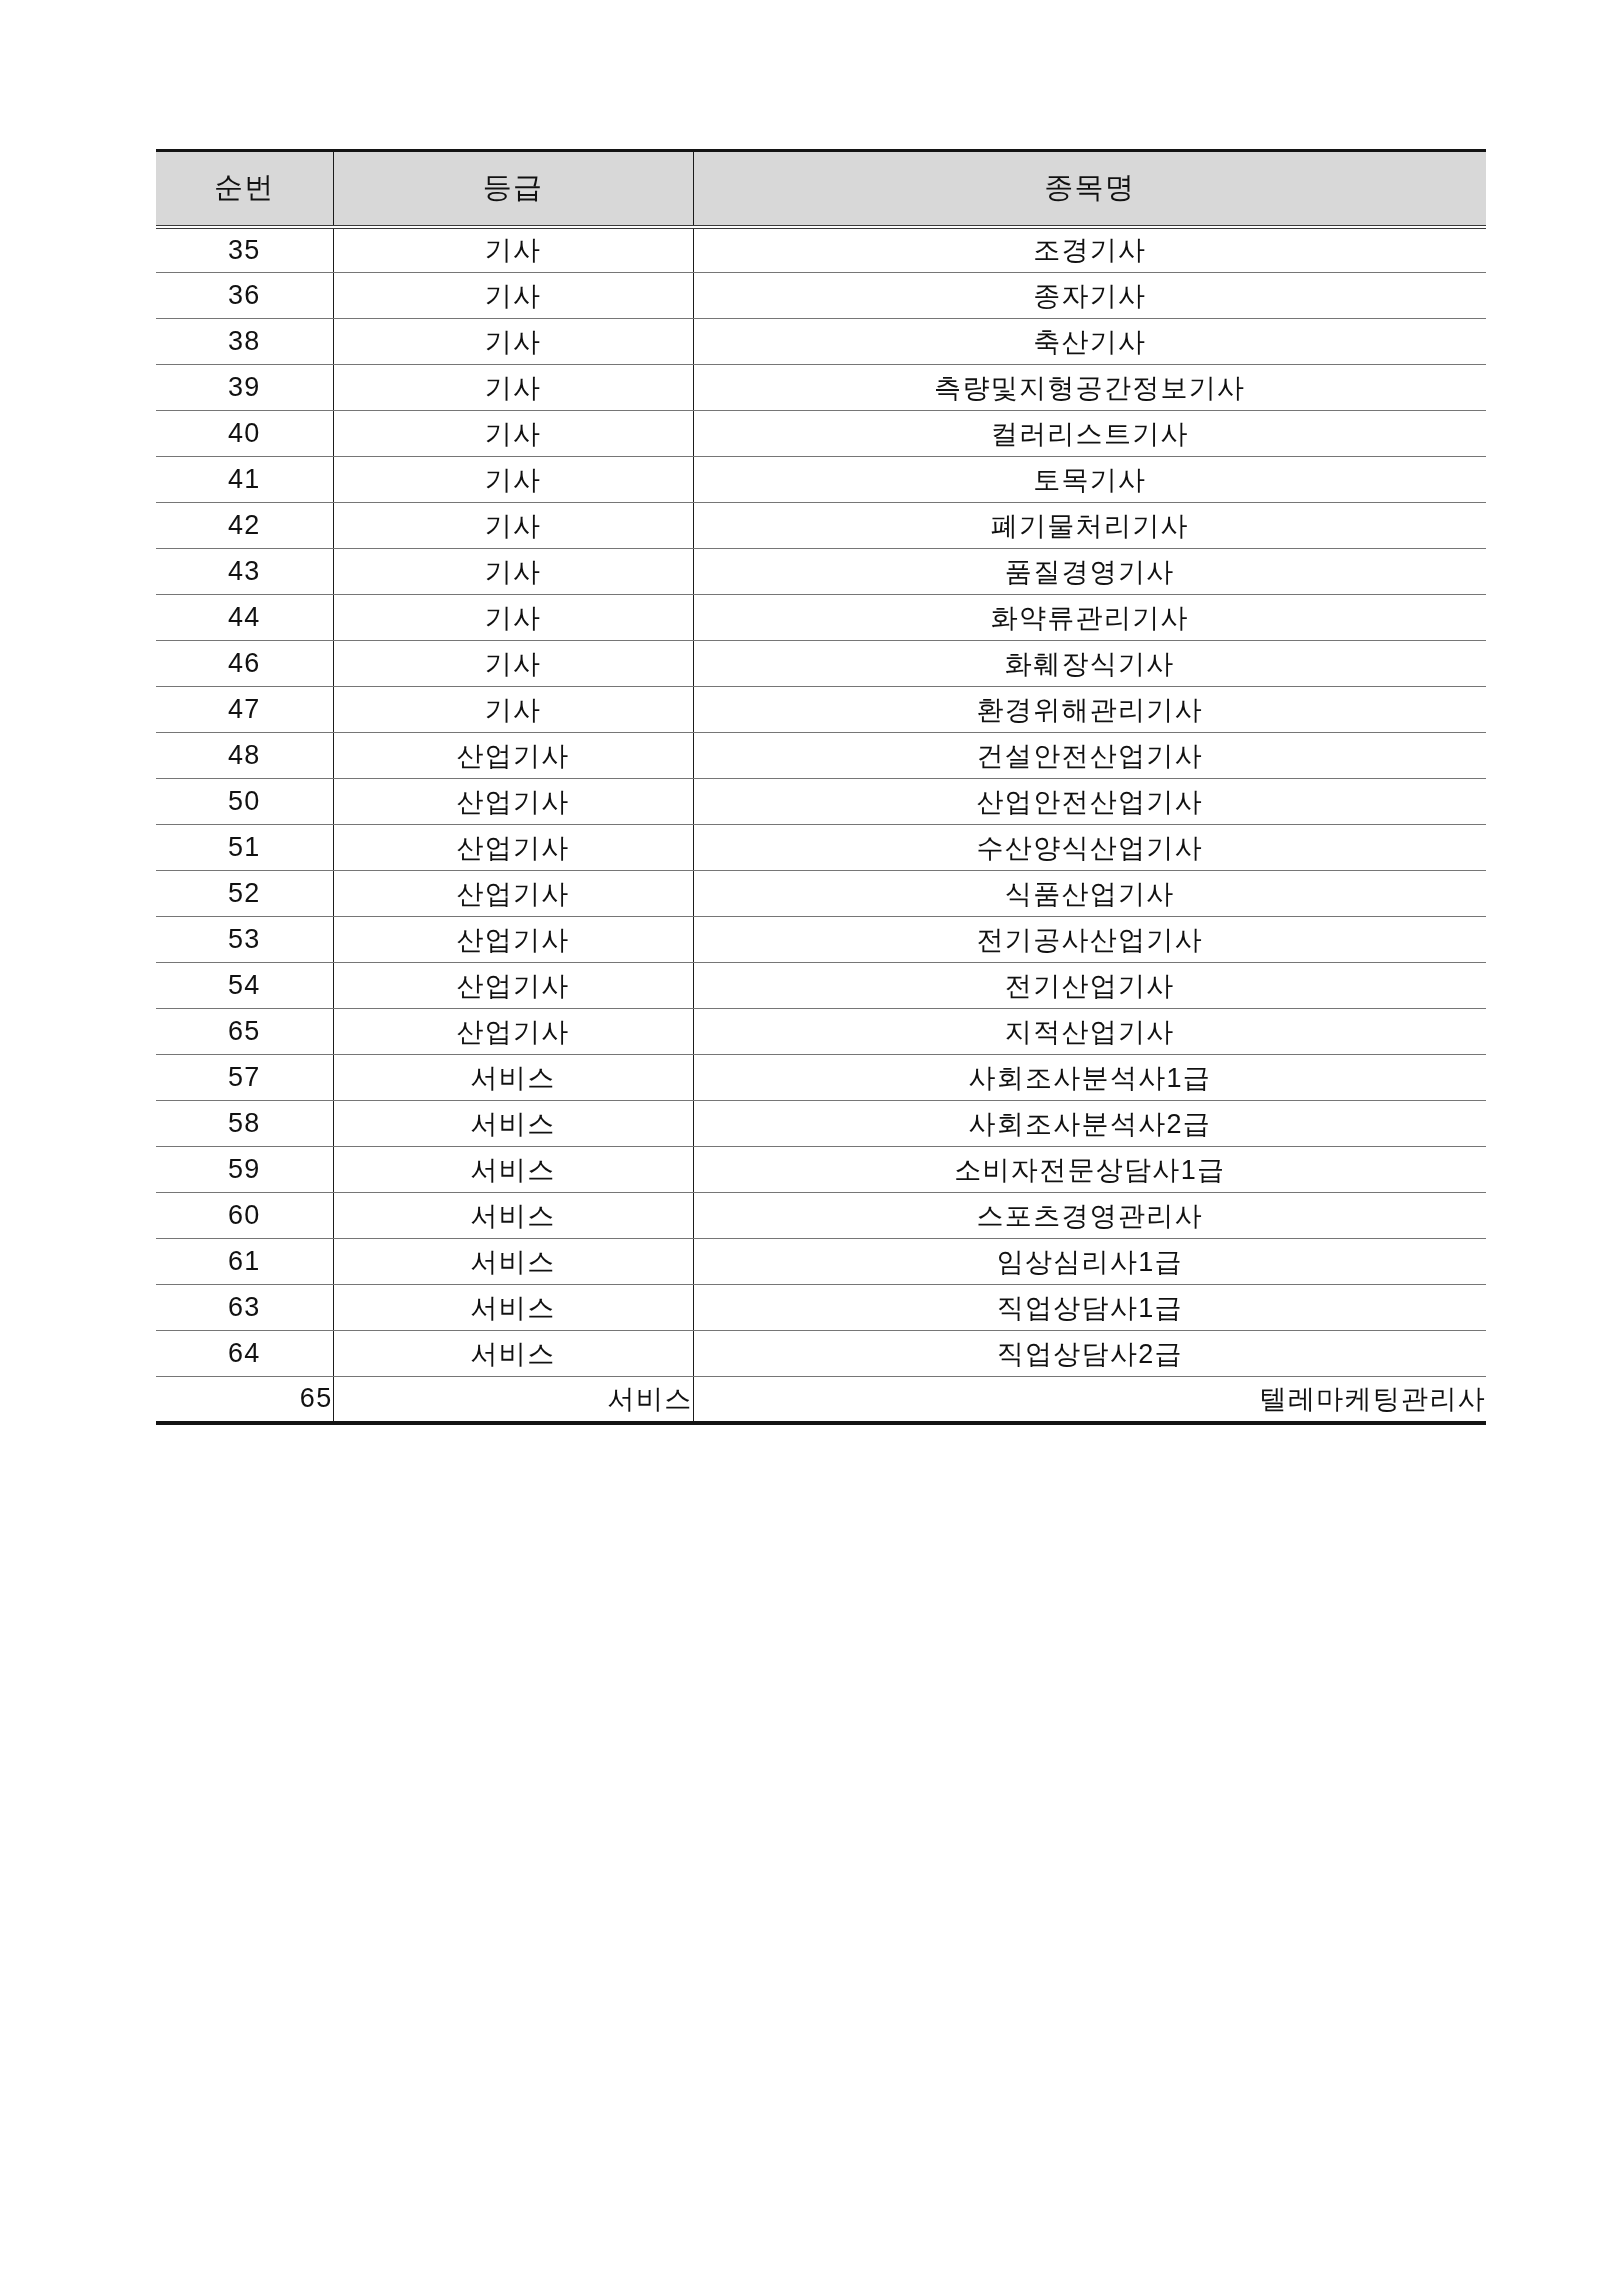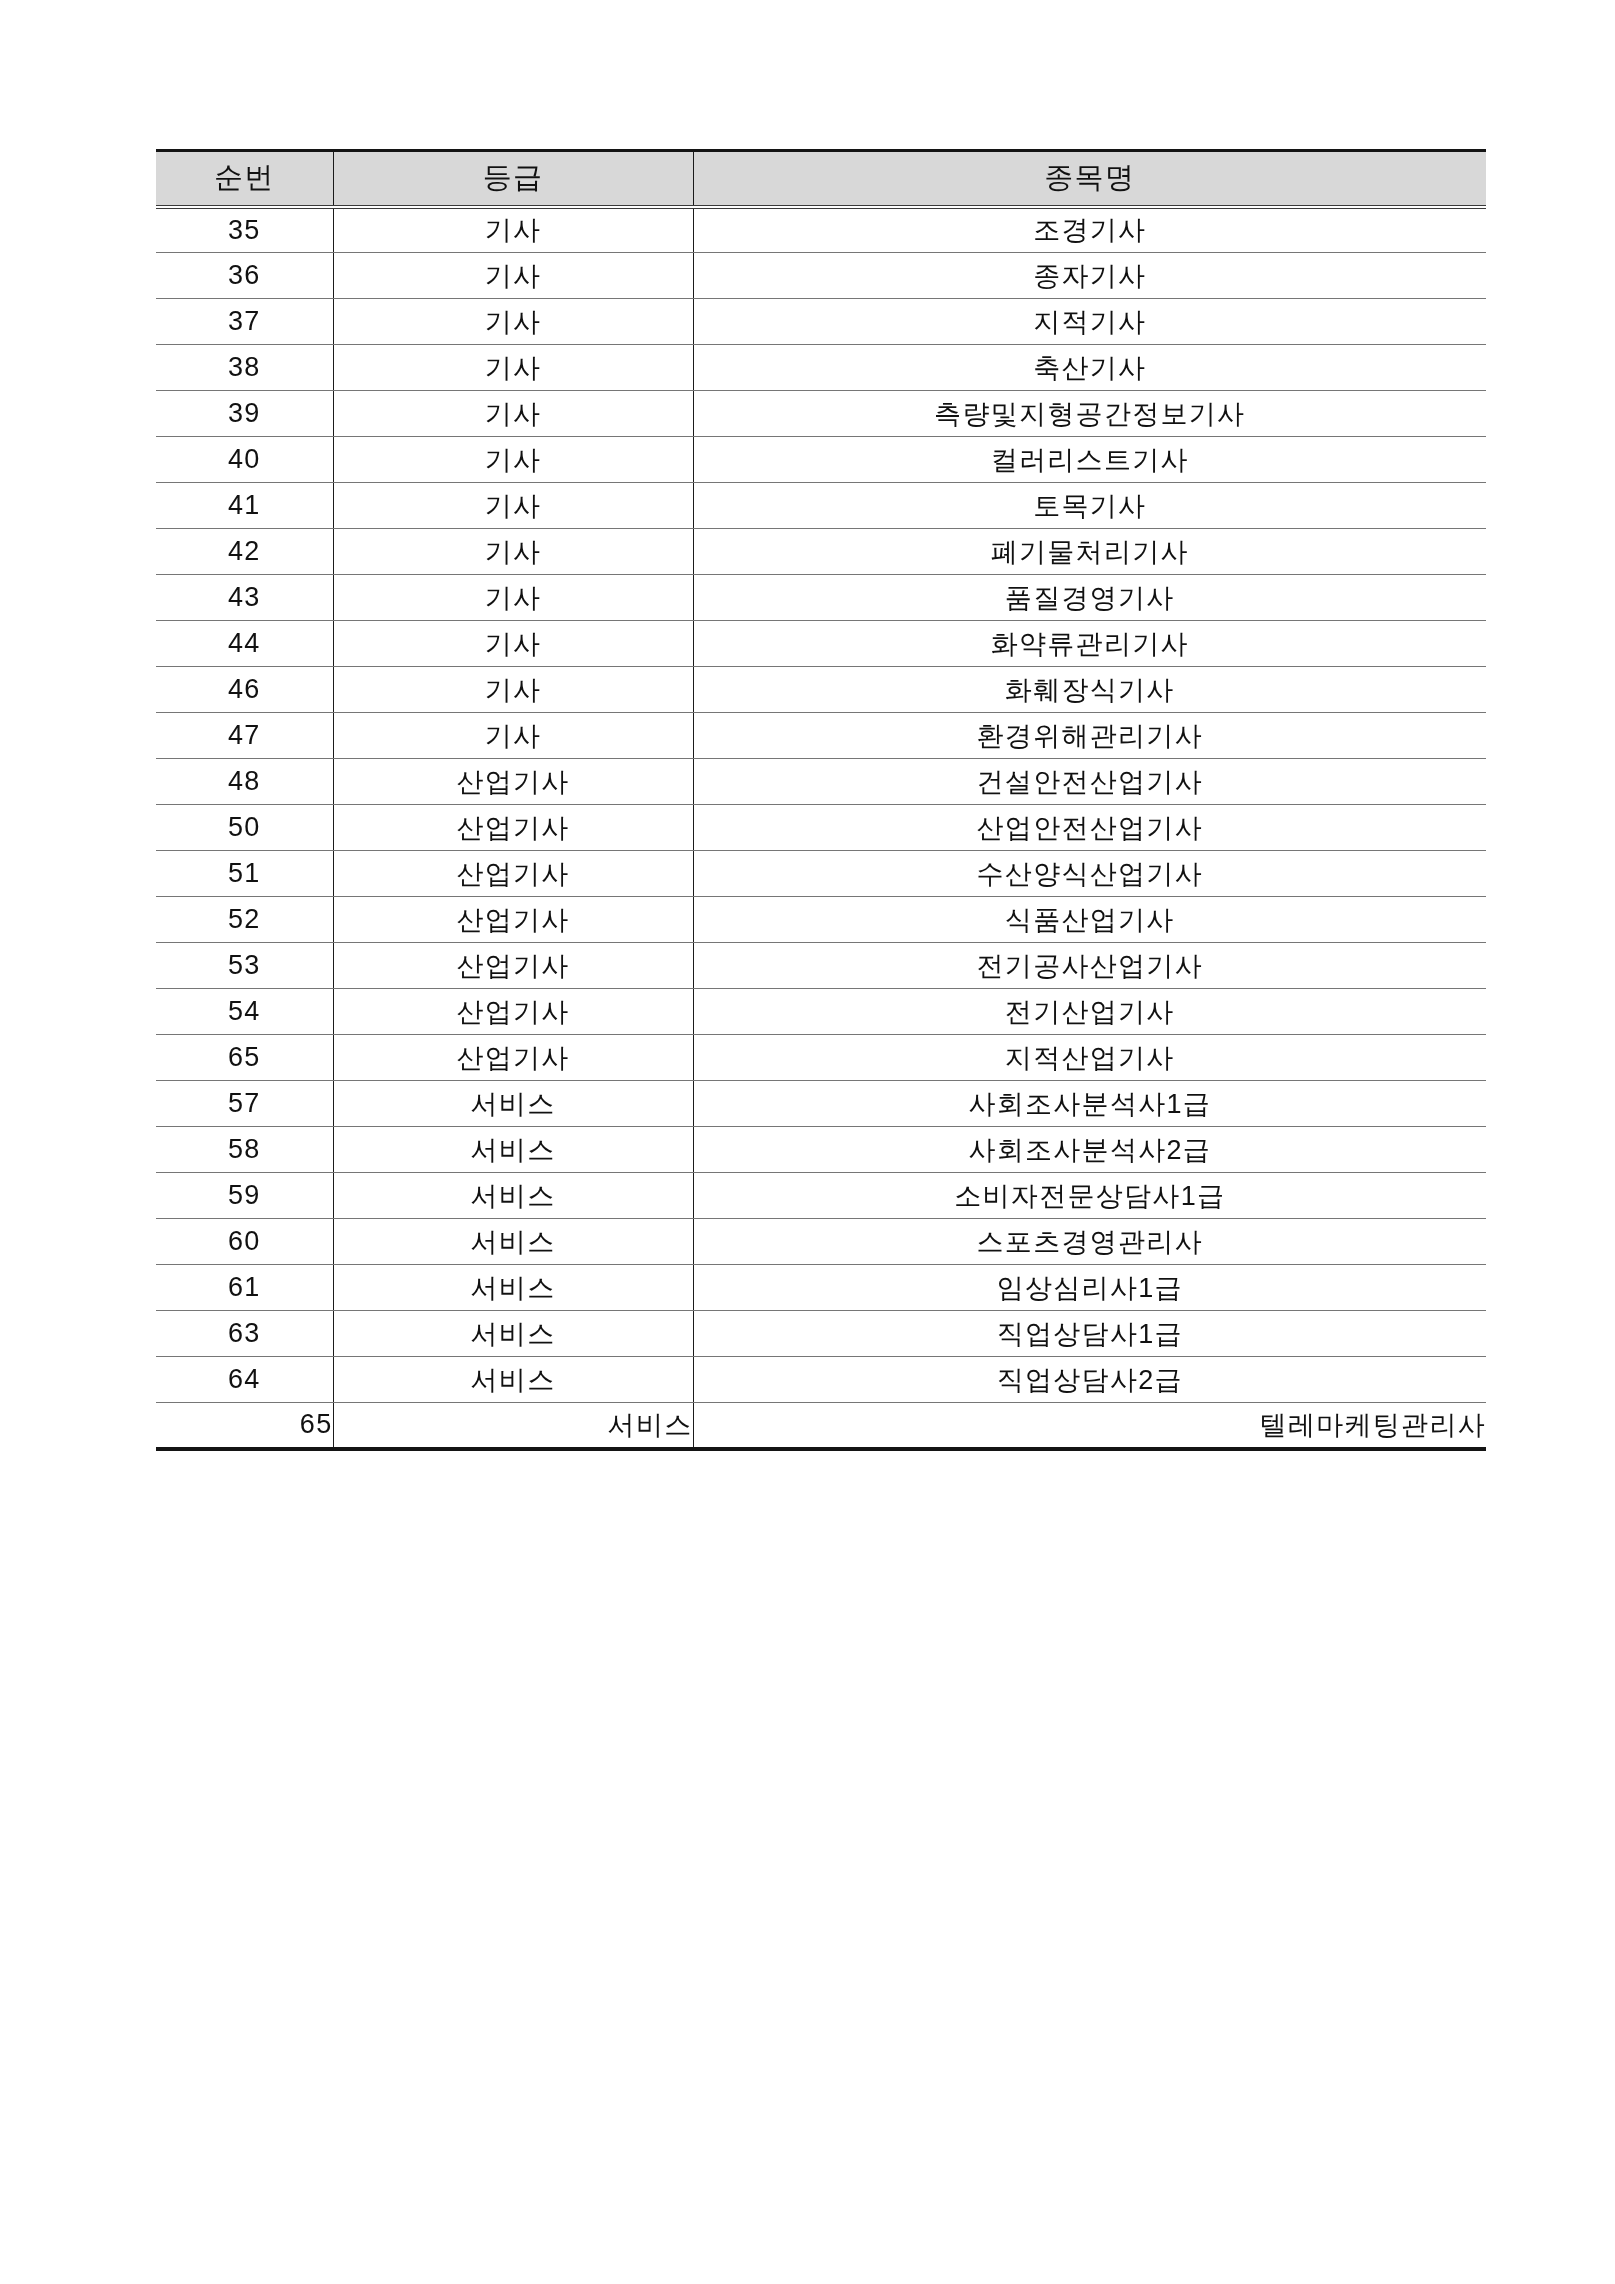--- a/index.html
+++ b/index.html
@@ -36,21 +36,21 @@
   table.qual-table th,
   table.qual-table td {
     text-align: center;
     vertical-align: middle;
     letter-spacing: 1.3px;
     overflow: hidden;
     white-space: nowrap;
   }
   table.qual-table thead th {
     background: var(--header-bg);
-    height: 56px;
+    height: 76px;
     font-size: 29px;
     font-weight: normal;
     border-bottom: 4.6px double #3a3a3a;
   }
   table.qual-table tbody td {
     height: 46px;
     font-size: 27px;
     border-bottom: 1.3px solid var(--row-line);
   }
   
@@ -85,25 +85,20 @@
           <td>35</td>
           <td>기사</td>
           <td>조경기사</td>
         </tr>
         <tr>
           <td>36</td>
           <td>기사</td>
           <td>종자기사</td>
         </tr>
         <tr>
-          <td>37</td>
-          <td>기사</td>
-          <td>지적기사</td>
-        </tr>
-        <tr>
           <td>38</td>
           <td>기사</td>
           <td>축산기사</td>
         </tr>
         <tr>
           <td>39</td>
           <td>기사</td>
           <td>측량및지형공간정보기사</td>
         </tr>
         <tr>

